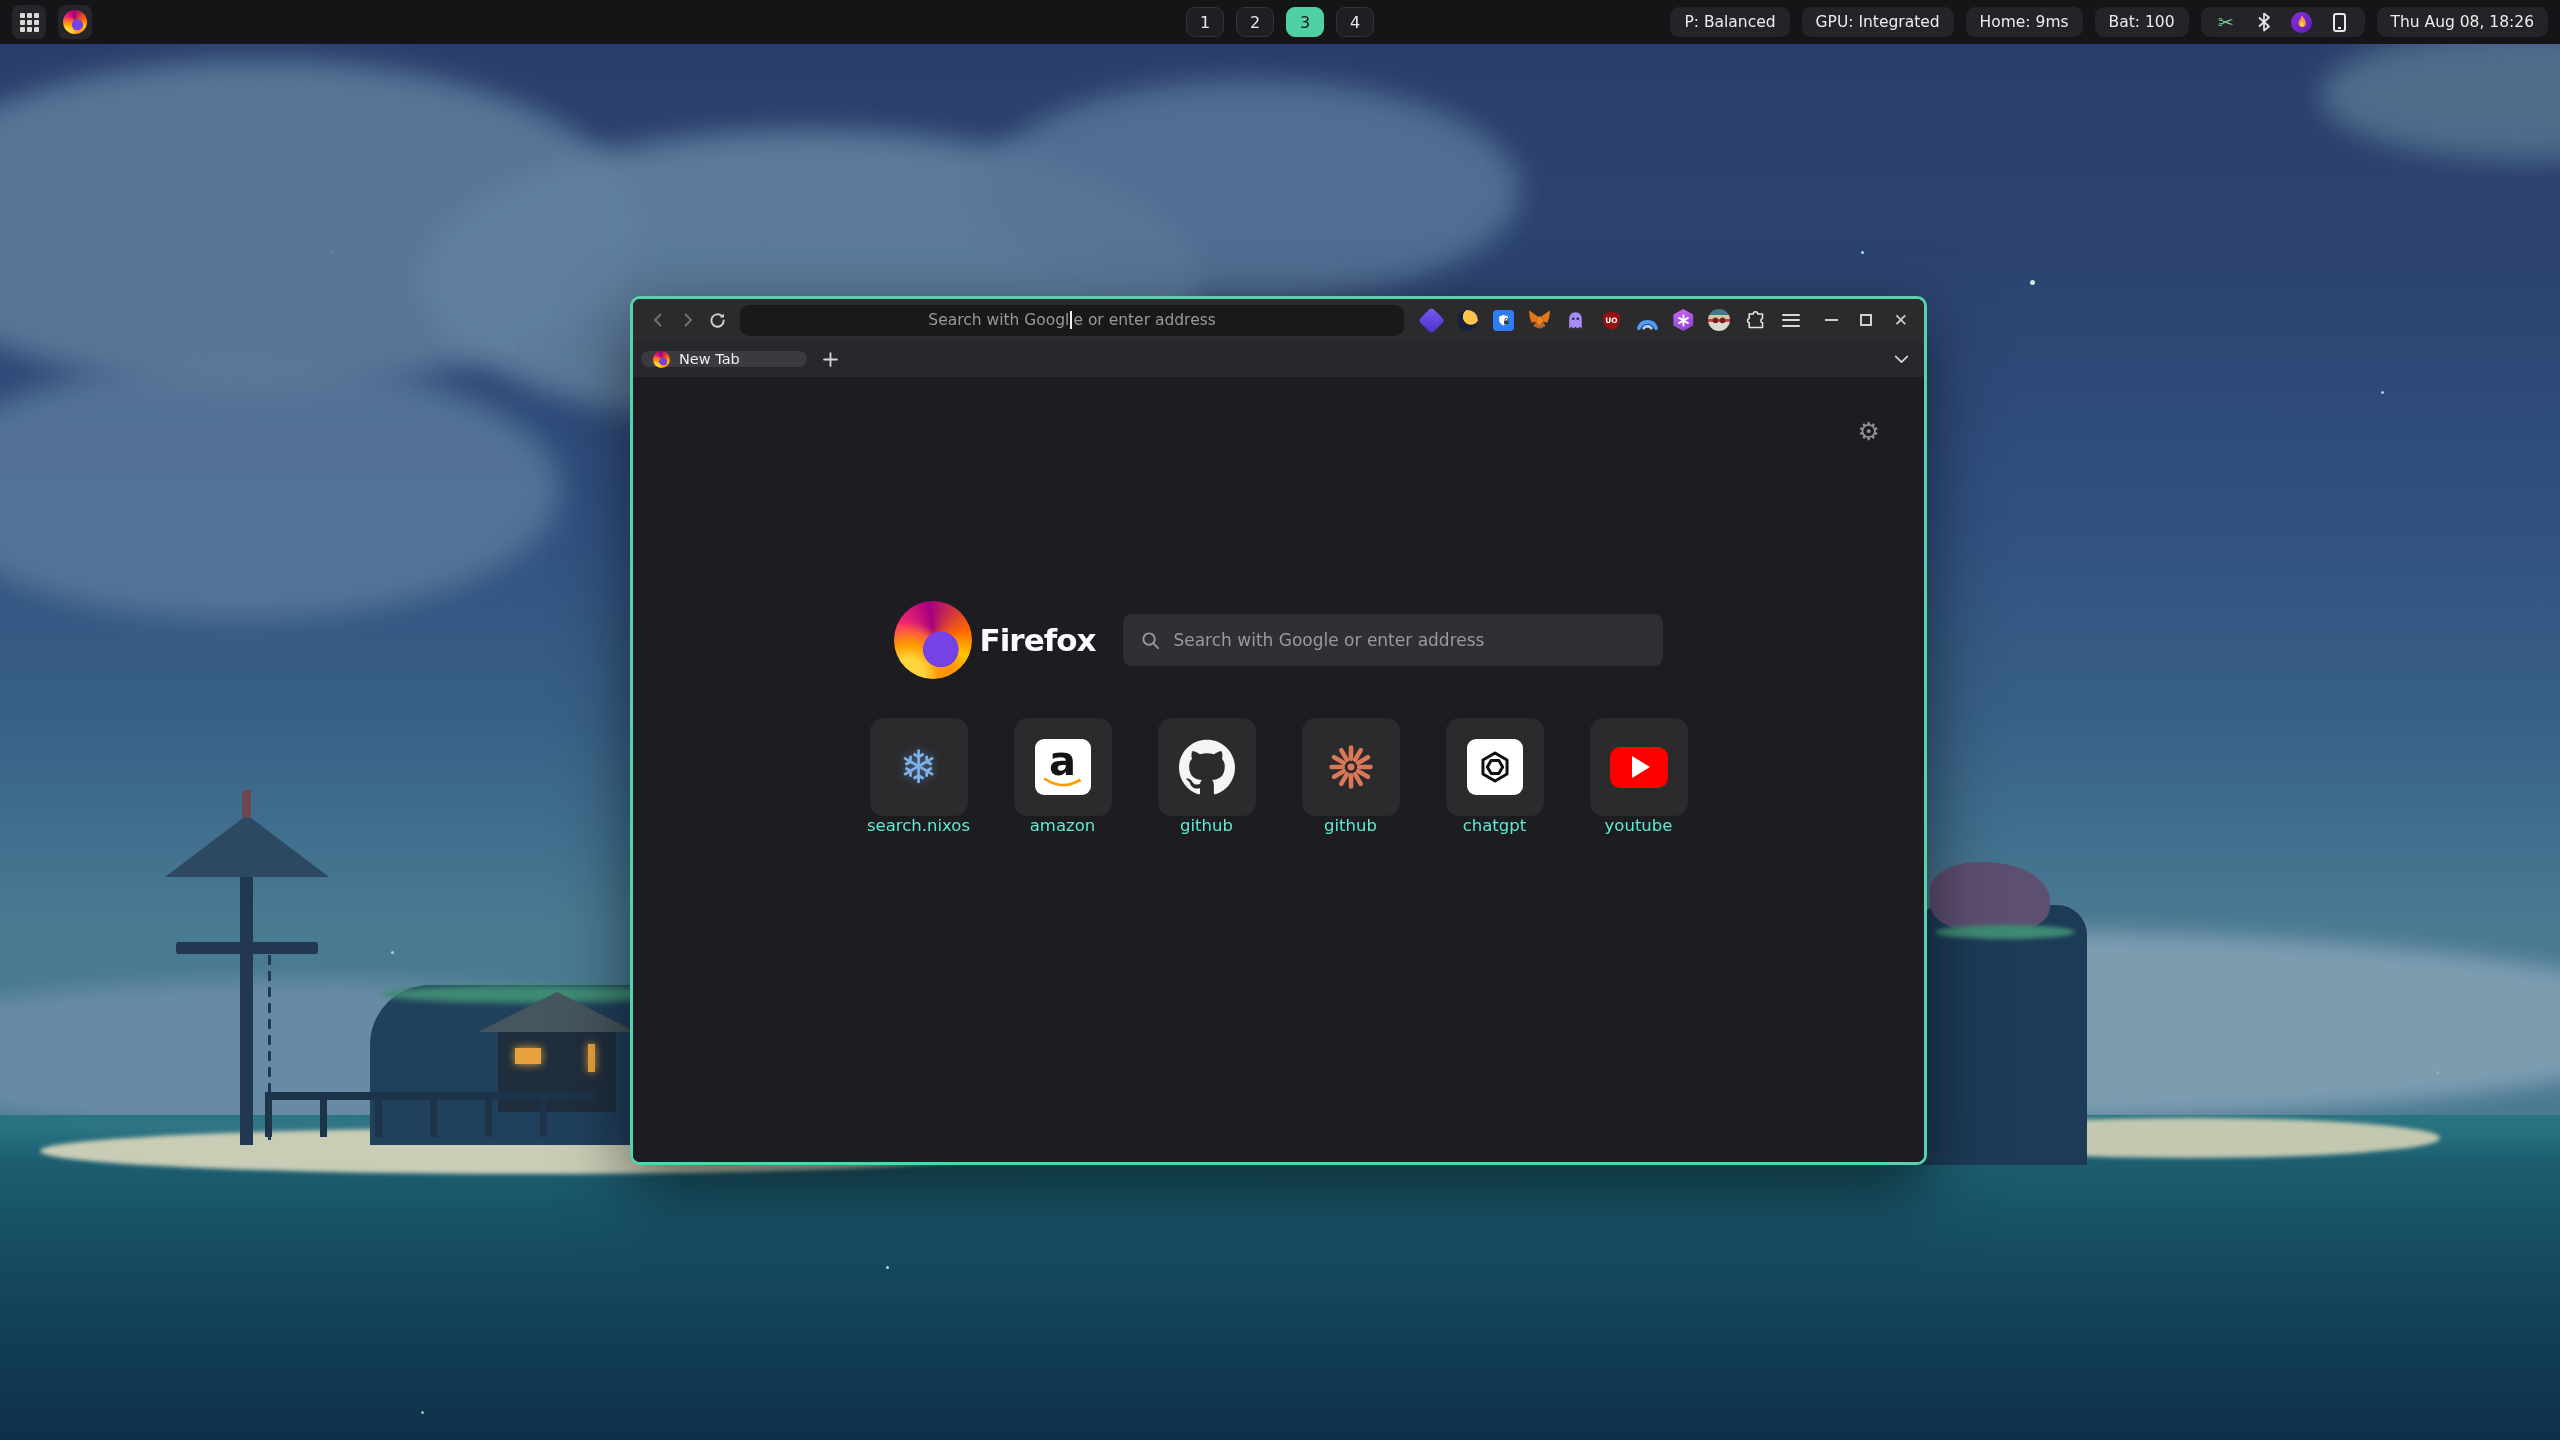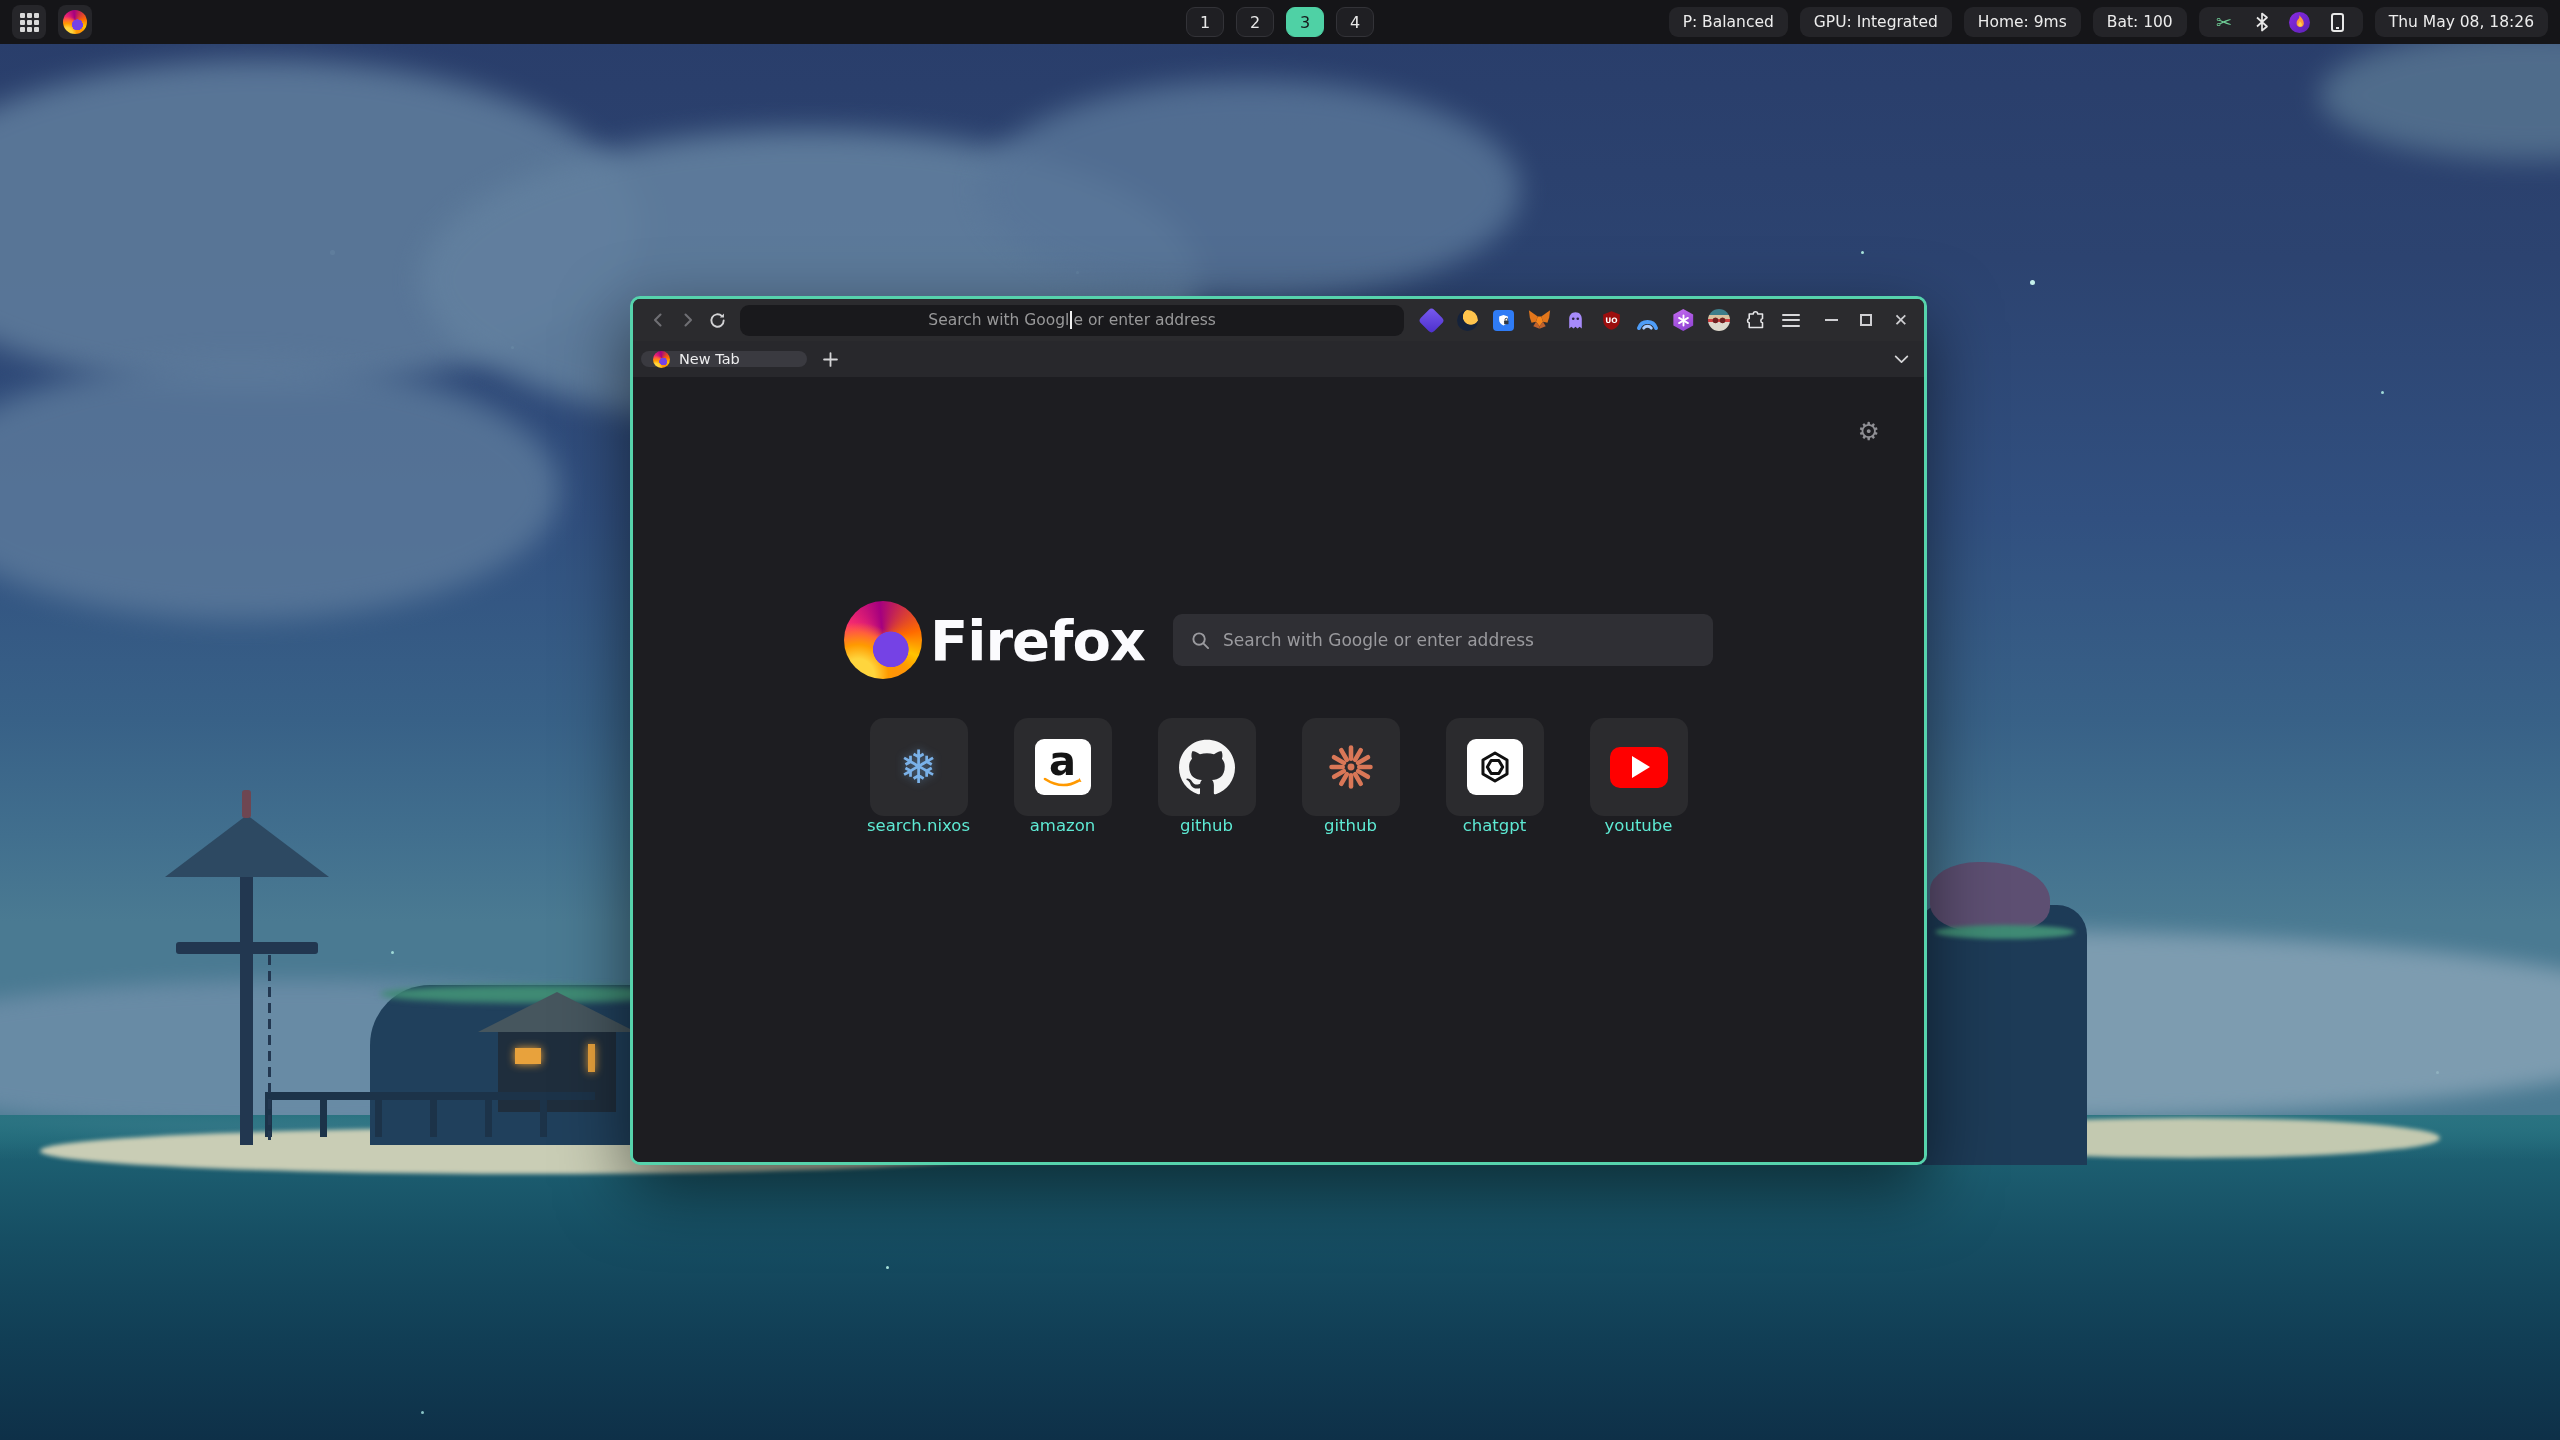--- a/index.html
+++ b/index.html
@@ -124,21 +124,21 @@
   .tab { width:166px; height:16px; border-radius:8px; background:#3a3a40; display:flex; align-items:center;
          gap:9px; padding:0 12px; color:#ededee; font-size:14.5px; }
   .tab-plus { width:30px; height:28px; margin-left:8px; display:flex; align-items:center; justify-content:center; }
   .tab-spacer { flex:1; }
   .alltabs { width:30px; height:28px; display:flex; align-items:center; justify-content:center; }
 
   #content { flex:1; background:#1d1d21; position:relative; }
   #gear { position:absolute; top:42px; right:44px; font-size:25px; color:#8f8f94; line-height:1; }
   #hero { position:absolute; top:224px; left:0; width:100%; display:flex; align-items:center; justify-content:center; }
   .hero-logo { width:78px; height:78px; }
-  .wordmark { font-size:56px; font-weight:bold; color:#fbfbfe; letter-spacing:-1px; margin-left:8px; }
+  .wordmark { font-size:31px; font-weight:bold; color:#fbfbfe; letter-spacing:-1px; margin-left:8px; }
   #nt-search { width:540px; height:52px; margin-left:28px; border-radius:9px; background:#2f2f34;
                display:flex; align-items:center; padding:0 18px; gap:13px; color:#9a9a9e; font-size:17px; }
   #shortcuts { position:absolute; top:341px; left:50%; transform:translateX(-50%); display:flex; }
   .sc-cell { width:144px; display:flex; flex-direction:column; align-items:center; }
   .sc-tile { width:98px; height:98px; border-radius:14px; background:#2b2b2e;
              display:flex; align-items:center; justify-content:center; }
   .sc-label { font-size:16.5px; color:#5eead4; }
   .snowflake { font-size:46px; color:#7ab1e8; text-shadow:0 0 10px rgba(122,177,232,.45); line-height:1; }
   .amazon-sq { width:56px; height:56px; border-radius:9px; background:#fff; display:flex;
                flex-direction:column; align-items:center; justify-content:center; }
@@ -235,21 +235,21 @@
               <path d="M6 0c1.6 3.4-2.4 4.6-2.4 8a3.6 3.6 0 0 0 7.2.4C10.8 4.6 8.2 2.4 6 0z" fill="#ff9a3d"></path>
               <path d="M6.4 6c.8 1.6-1.2 2.2-1.2 3.8a1.9 1.9 0 0 0 3.8.2C9 8 7.6 7 6.4 6z" fill="#ffd34d"></path>
             </svg>
         </span>
       </span>
       <span class="tray-icon">
           <span class="phone"></span>
         </span>
     </div>
     <div class="pill">
-      <span>Thu May 08, 18:26</span>
+      <span>Thu Aug 08, 18:26</span>
     </div>
   </div>
 </div>
 
 <div id="window" class="abs">
 
   <div id="navbar">
     <div class="nav-arrow">
       <svg width="18" height="18" viewBox="0 0 18 18">
           <path d="M11.5 3.5L6 9l5.5 5.5" stroke="#6f6f74" stroke-width="2.1" fill="none" stroke-linecap="round" stroke-linejoin="round"></path>

